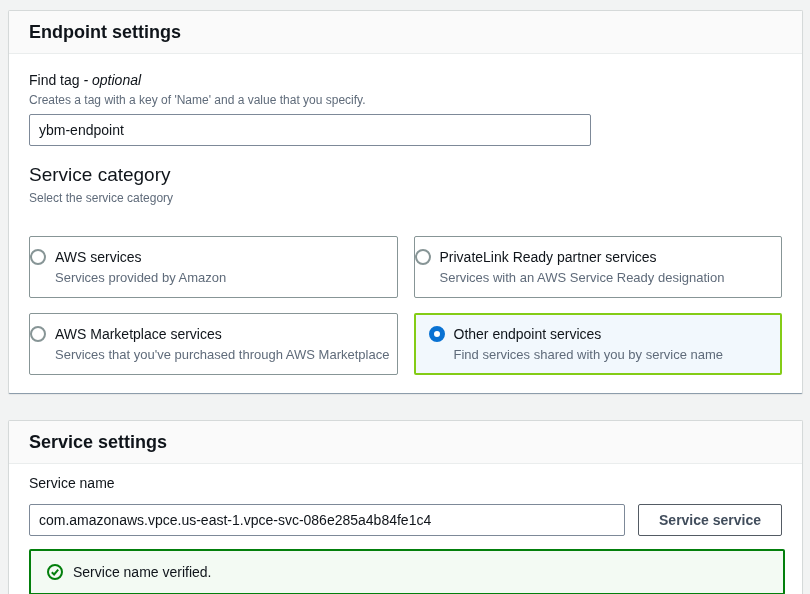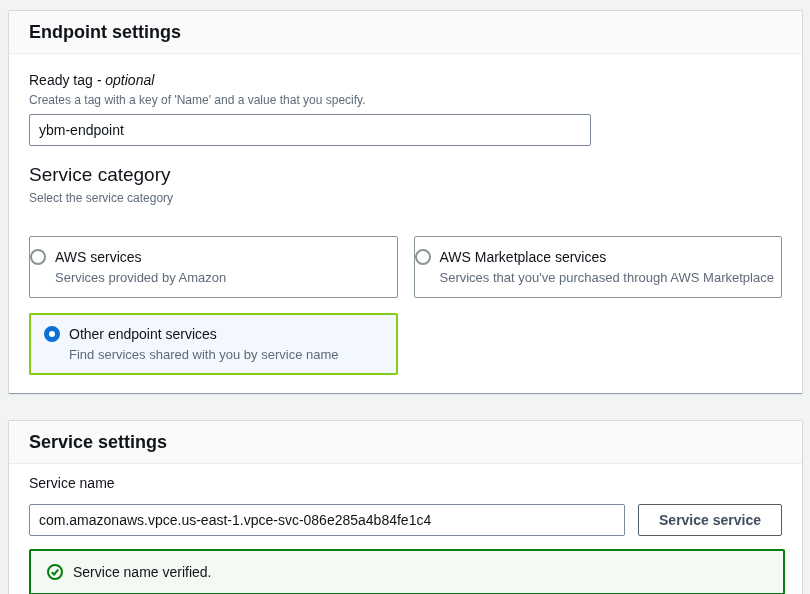--- a/index.html
+++ b/index.html
@@ -136,39 +136,46 @@
 <body>
 
 <section class="card">
   <div class="card-header">
     <h2 class="card-title">Endpoint settings</h2>
   </div>
   <div class="card-body">
 
     <div>
       <div class="field-label">
-        <span>Ready tag </span><span class="optional">- optional</span>
+        <span>Find tag </span><span class="optional">- optional</span>
       </div>
       <div class="field-desc">Creates a tag with a key of 'Name' and a value that you specify.</div>
       <input class="text-input" type="text" value="ybm-endpoint" style="">
     </div>
 
     <h3 class="section-heading">Service category</h3>
     <div class="field-desc">Select the service category</div>
 
     <div class="tiles">
 
       <div class="tile">
         <span class="radio"></span>
         <div>
           <div class="tile-label">AWS services</div>
           <div class="tile-desc">Services provided by Amazon</div>
         </div>
       </div>
 
+      <div class="tile">
+        <span class="radio"></span>
+        <div>
+          <div class="tile-label">PrivateLink Ready partner services</div>
+          <div class="tile-desc">Services with an AWS Service Ready designation</div>
+        </div>
+      </div>
 
       <div class="tile">
         <span class="radio"></span>
         <div>
           <div class="tile-label">AWS Marketplace services</div>
           <div class="tile-desc">Services that you've purchased through AWS Marketplace</div>
         </div>
       </div>
 
       <div class="tile selected">

